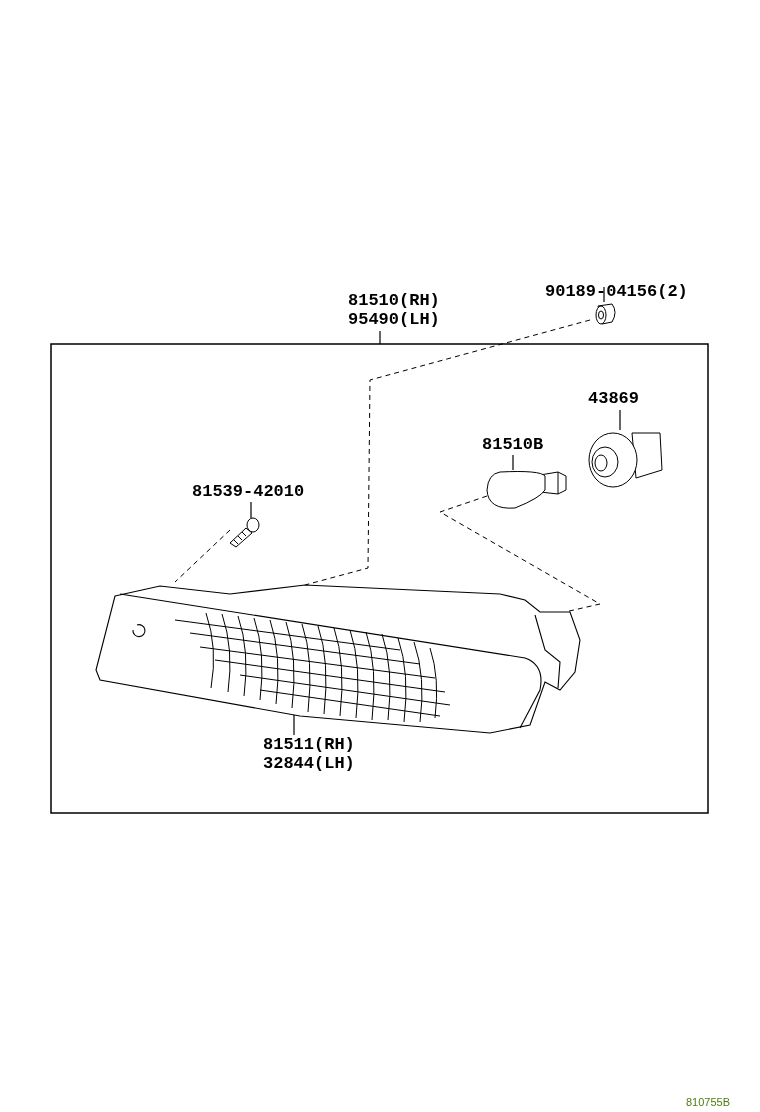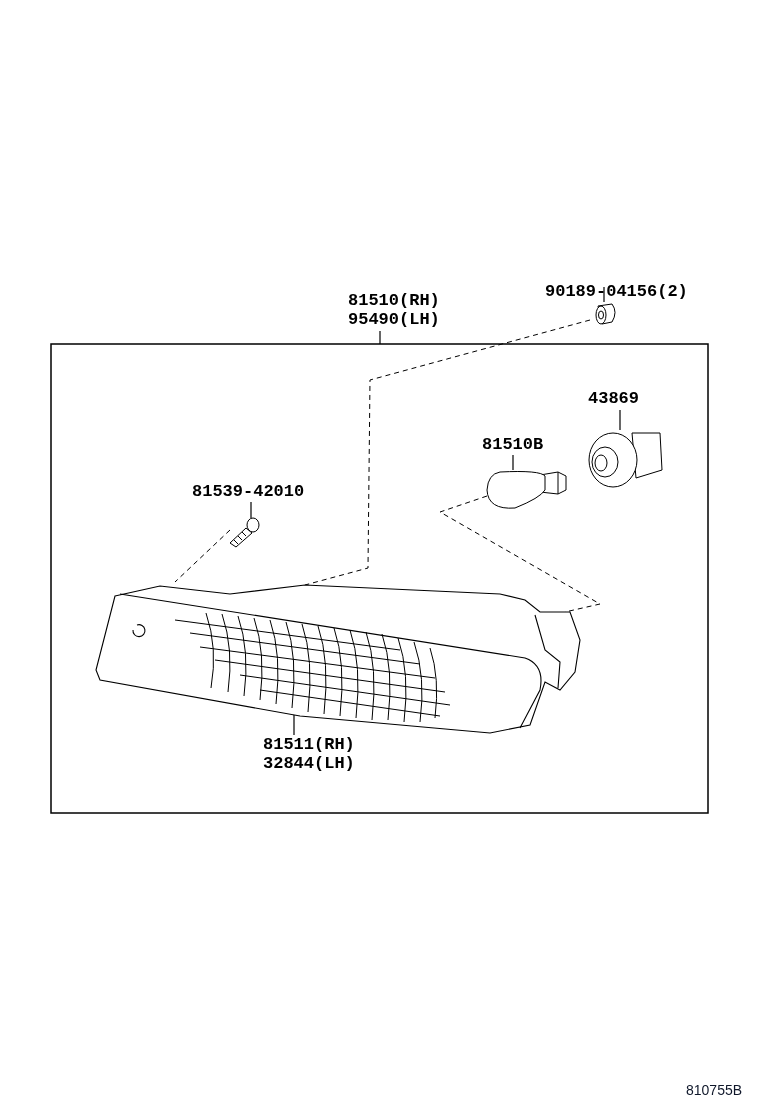--- a/index.html
+++ b/index.html
@@ -1,19 +1,19 @@
 <!DOCTYPE html>
 <html><head>
 <meta charset="utf-8">
 <style>
   html, body { margin:0; padding:0; background:#ffffff; }
   body { width:760px; height:1112px; position:relative; overflow:hidden; font-family:"DejaVu Sans Mono", monospace; }
   .label { position:absolute; font-family:"Liberation Mono", "DejaVu Sans Mono", monospace; font-weight:bold; font-size:17px; color:#000; line-height:19px; white-space:nowrap; letter-spacing:0px; }
   .label2 { text-align:center; }
-  .code { position:absolute; font-family:"Liberation Sans", sans-serif; font-size:14px; color:#0f172a; }
+  .code { position:absolute; font-family:"Liberation Sans", sans-serif; font-size:11px; color:#4d7c0f;margin-top:14px; }
   svg { position:absolute; left:0; top:0; }
 </style>
 </head>
 <body>
 
 <svg width="760" height="1112" viewBox="0 0 760 1112">
 
   <rect x="51" y="344" width="657" height="469" fill="none" stroke="#000" stroke-width="1.5"></rect>
 
   <line x1="380" y1="331" x2="380" y2="344" stroke="#000" stroke-width="1.2"></line>

